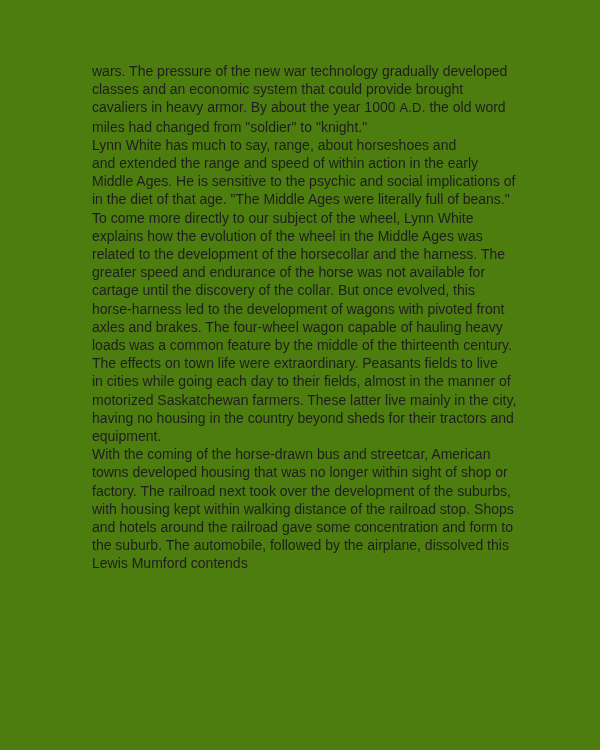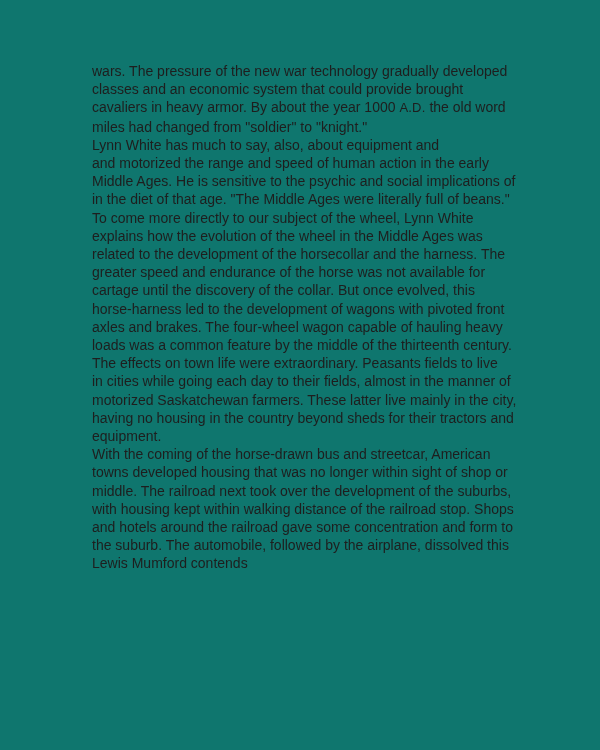--- a/index.html
+++ b/index.html
@@ -12,21 +12,21 @@
     background: #ffffff;
     overflow: hidden;
     position: relative;
   }
   .page {
     position: absolute;
     left: 0;
     top: 0;
     width: 600px;
     height: 750px;
-    background: #0f766e;
+    background: #4d7c0f;
   }
   .text-block {
     position: absolute;
     left: 92px;
     top: 62px;
     width: 470px;
     font-family: "Liberation Sans", sans-serif;
     font-size: 14px;
     line-height: 18.2px;
     color: #1e1e1e;
@@ -42,38 +42,38 @@
 </style>
 </head>
 <body>
 
 <div class="page">
   <div class="text-block">
     <div class="line">wars. The pressure of the new war technology gradually developed</div>
     <div class="line">classes and an economic system that could provide brought</div>
     <div class="line"><span>cavaliers in heavy armor. By about the year 1000 </span><span class="sc">A.D.</span><span> the old word</span></div>
     <div class="line">miles had changed from "soldier" to "knight."</div>
-    <div class="line">Lynn White has much to say, also, about equipment and</div>
-    <div class="line">and motorized the range and speed of human action in the early</div>
+    <div class="line">Lynn White has much to say, range, about horseshoes and</div>
+    <div class="line">and extended the range and speed of within action in the early</div>
     <div class="line">Middle Ages. He is sensitive to the psychic and social implications of</div>
     <div class="line">in the diet of that age. "The Middle Ages were literally full of beans."</div>
     <div class="line">To come more directly to our subject of the wheel, Lynn White</div>
     <div class="line">explains how the evolution of the wheel in the Middle Ages was</div>
     <div class="line">related to the development of the horsecollar and the harness. The</div>
     <div class="line">greater speed and endurance of the horse was not available for</div>
     <div class="line">cartage until the discovery of the collar. But once evolved, this</div>
     <div class="line">horse-harness led to the development of wagons with pivoted front</div>
     <div class="line">axles and brakes. The four-wheel wagon capable of hauling heavy</div>
     <div class="line">loads was a common feature by the middle of the thirteenth century.</div>
     <div class="line">The effects on town life were extraordinary. Peasants fields to live</div>
     <div class="line">in cities while going each day to their fields, almost in the manner of</div>
     <div class="line">motorized Saskatchewan farmers. These latter live mainly in the city,</div>
     <div class="line">having no housing in the country beyond sheds for their tractors and</div>
     <div class="line">equipment.</div>
     <div class="line">With the coming of the horse-drawn bus and streetcar, American</div>
     <div class="line">towns developed housing that was no longer within sight of shop or</div>
-    <div class="line">middle. The railroad next took over the development of the suburbs,</div>
+    <div class="line">factory. The railroad next took over the development of the suburbs,</div>
     <div class="line">with housing kept within walking distance of the railroad stop. Shops</div>
     <div class="line">and hotels around the railroad gave some concentration and form to</div>
     <div class="line">the suburb. The automobile, followed by the airplane, dissolved this</div>
     <div class="line">Lewis Mumford contends</div>
   </div>
 </div>
 
 </body></html>

